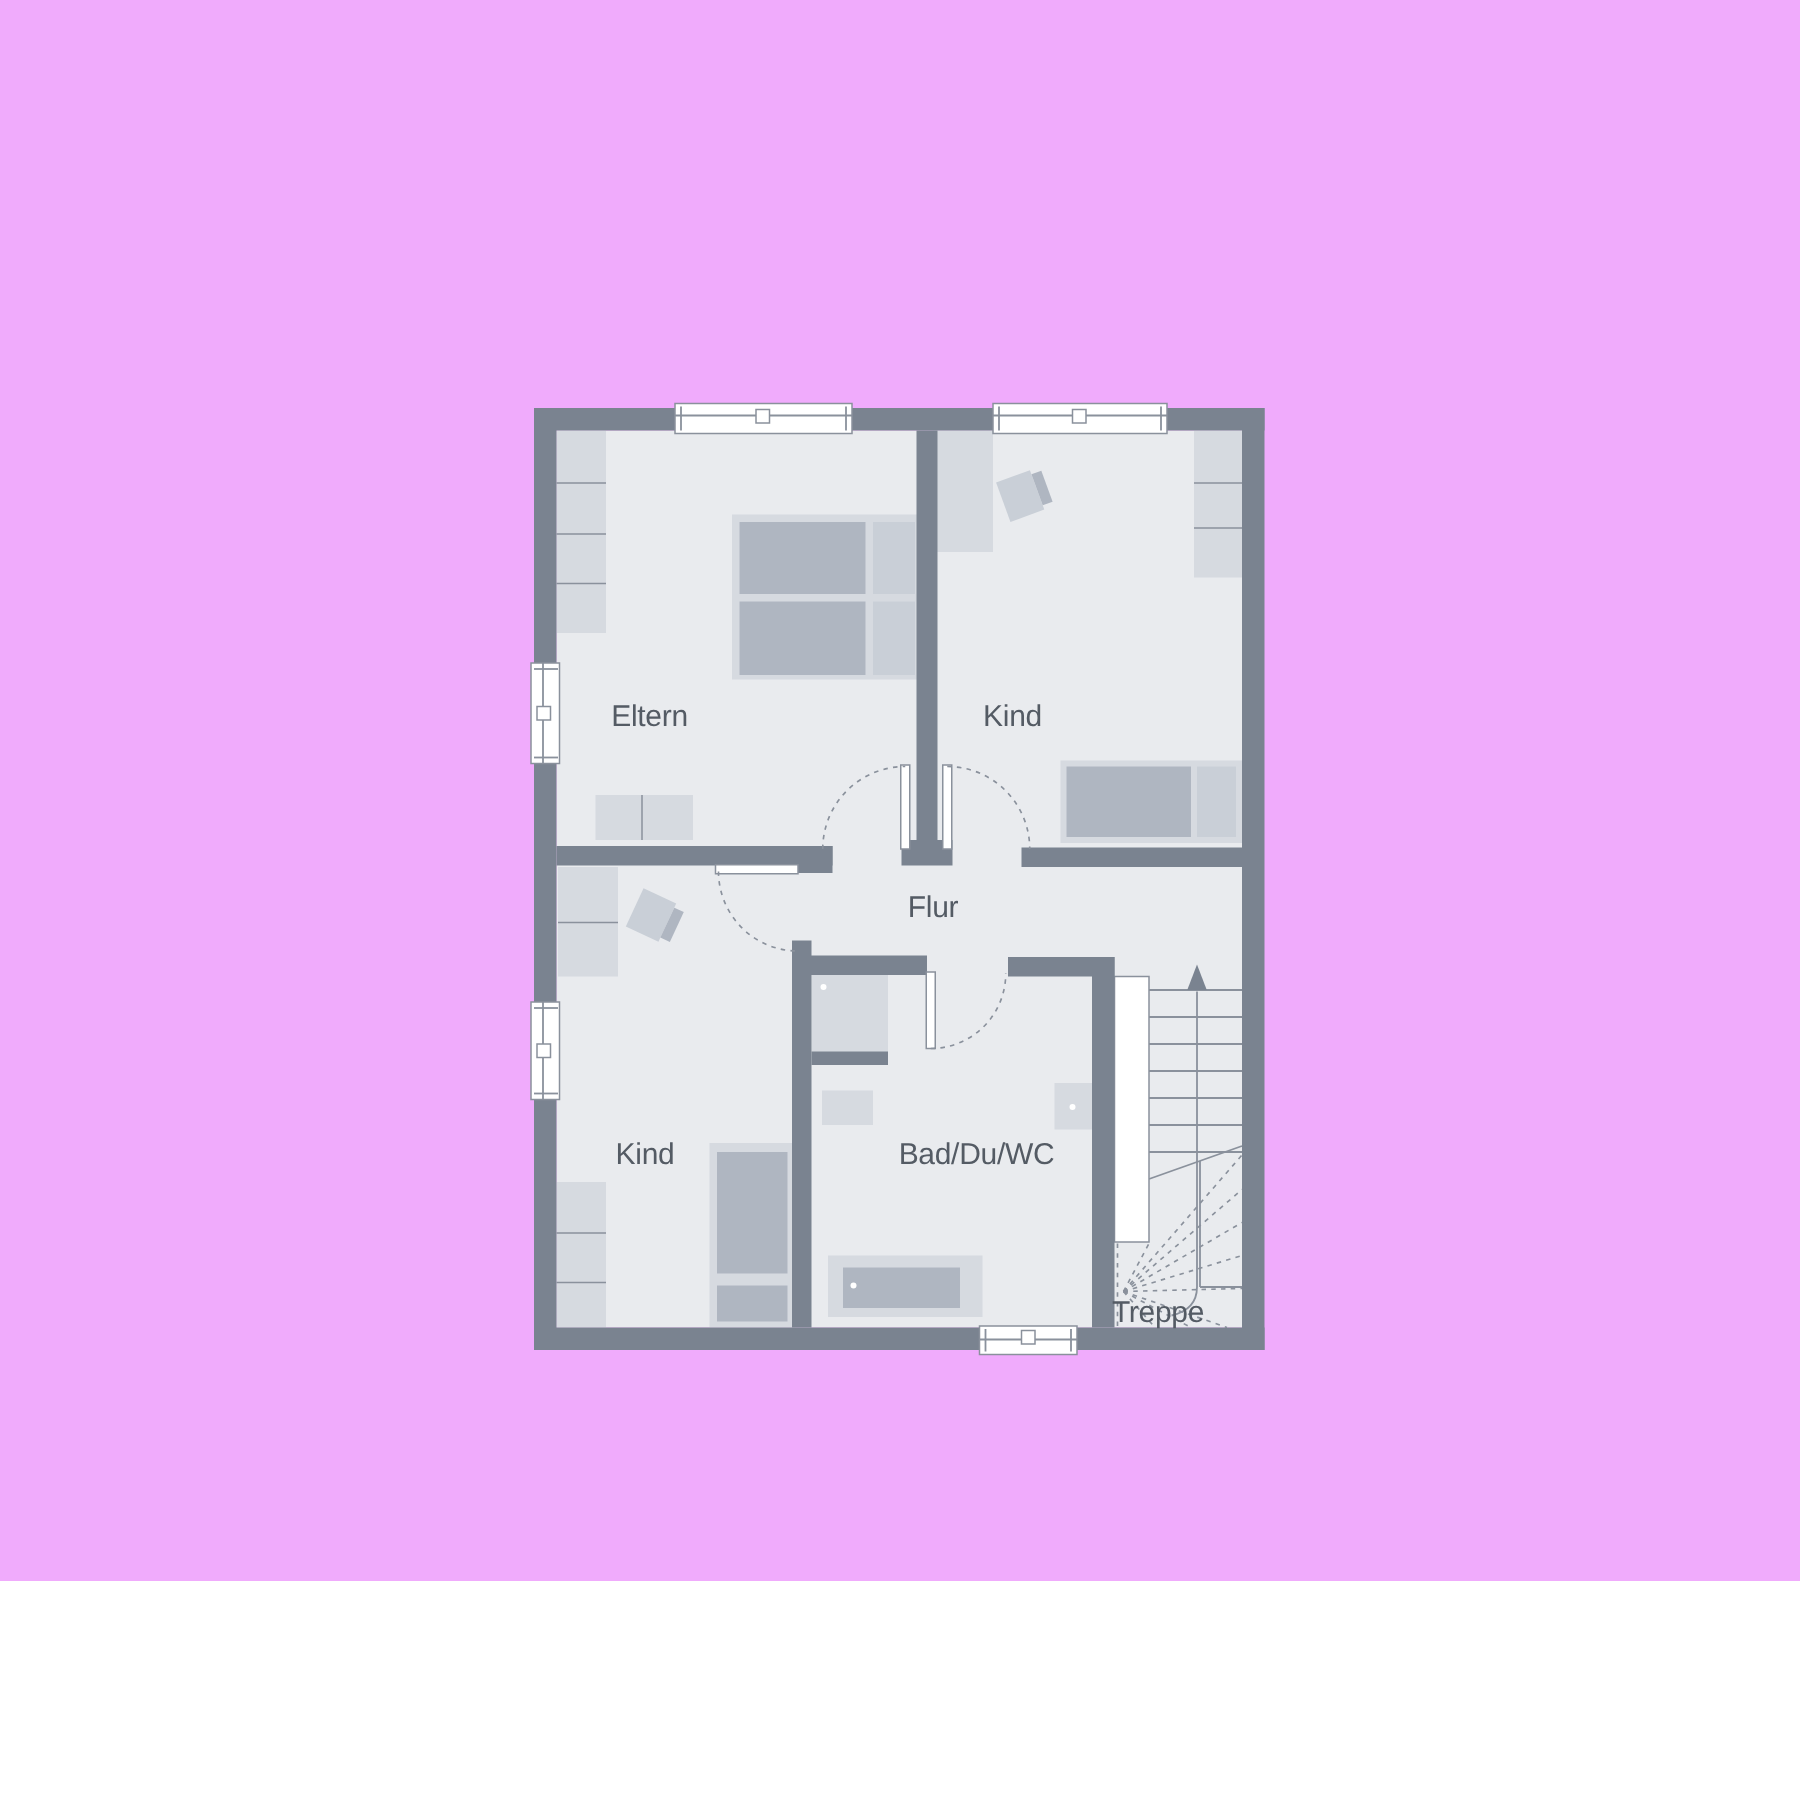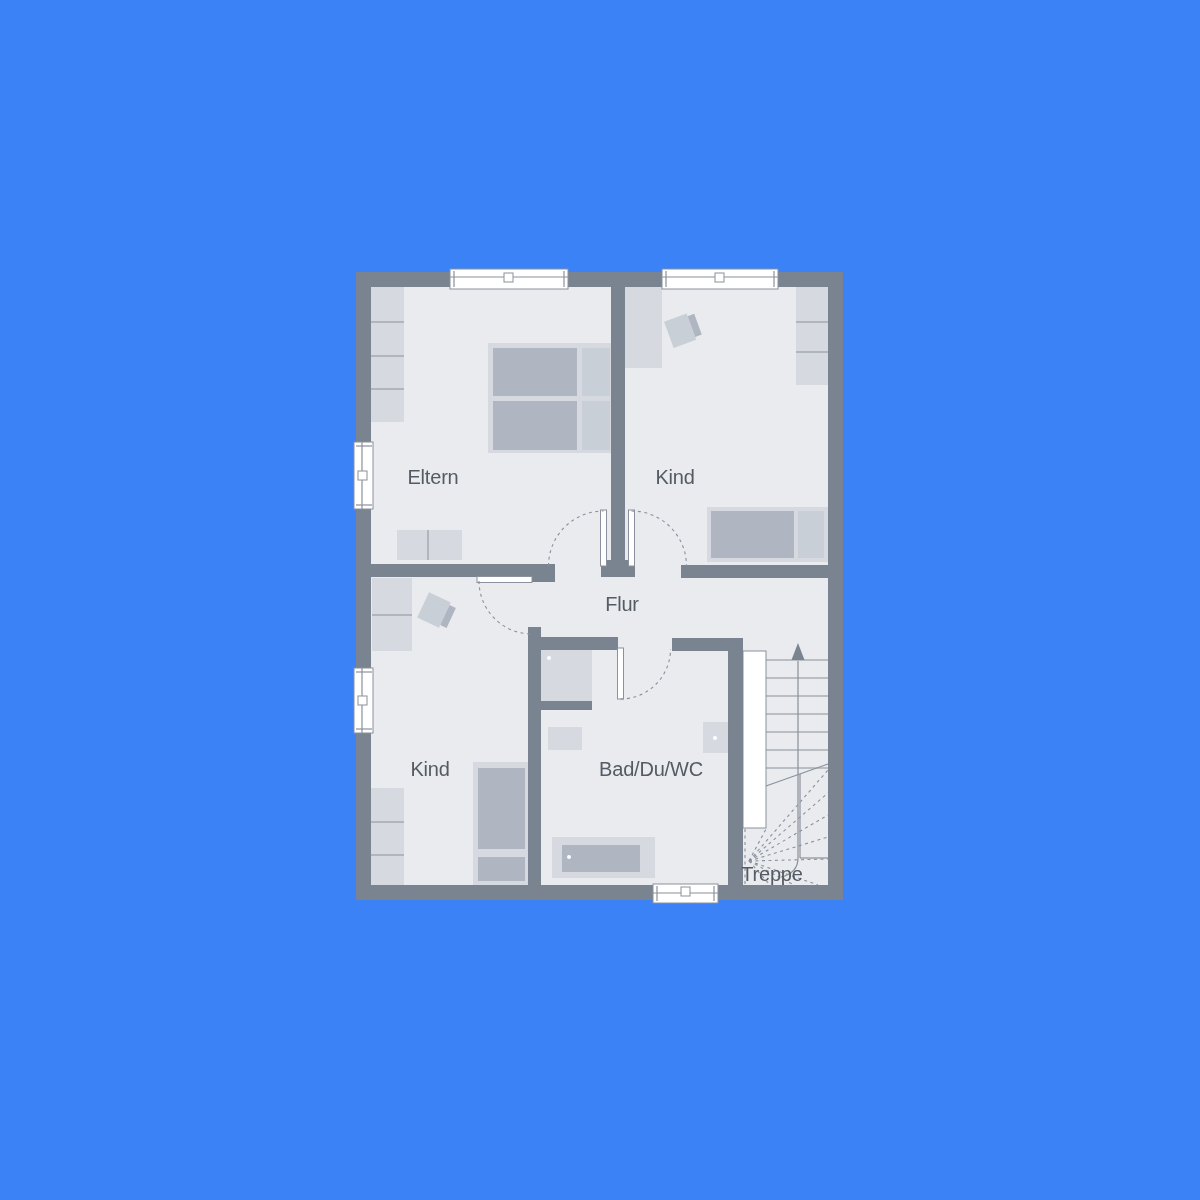--- a/index.html
+++ b/index.html
@@ -1,16 +1,16 @@
 <!DOCTYPE html>
 <html style="--wall: #7A8390; --floor: #E9EBEE; --furn_light: #D6DAE0; --furn_medium: #C9CFD7; --furn_dark: #AFB6C1; --line: #8A919C; --text: #545B64; --window: #FFFFFF;"><head>
 <meta charset="utf-8">
 <style>
   html,body{margin:0;padding:0;background:#ffffff;}
-  .page{position:relative;width:1200px;height:1200px;background:#3b82f6;overflow:hidden;}
+  .page{position:relative;width:1200px;height:1054px;background:#f0abfc;overflow:hidden;}
   svg text{font-family:"Liberation Sans",sans-serif;}
   .floor{fill:var(--floor);}
   .wall{fill:var(--wall);}
   .furn-l{fill:var(--furn_light);}
   .furn-m{fill:var(--furn_medium);}
   .furn-d{fill:var(--furn_dark);}
   .divider{stroke:var(--line);stroke-width:1;}
   .sline{stroke:var(--line);stroke-width:1.2;fill:none;}
   .dash{stroke:var(--line);stroke-width:1.1;fill:none;stroke-dasharray:3 3.5;}
   .win{fill:var(--window);stroke:var(--line);stroke-width:1;}

